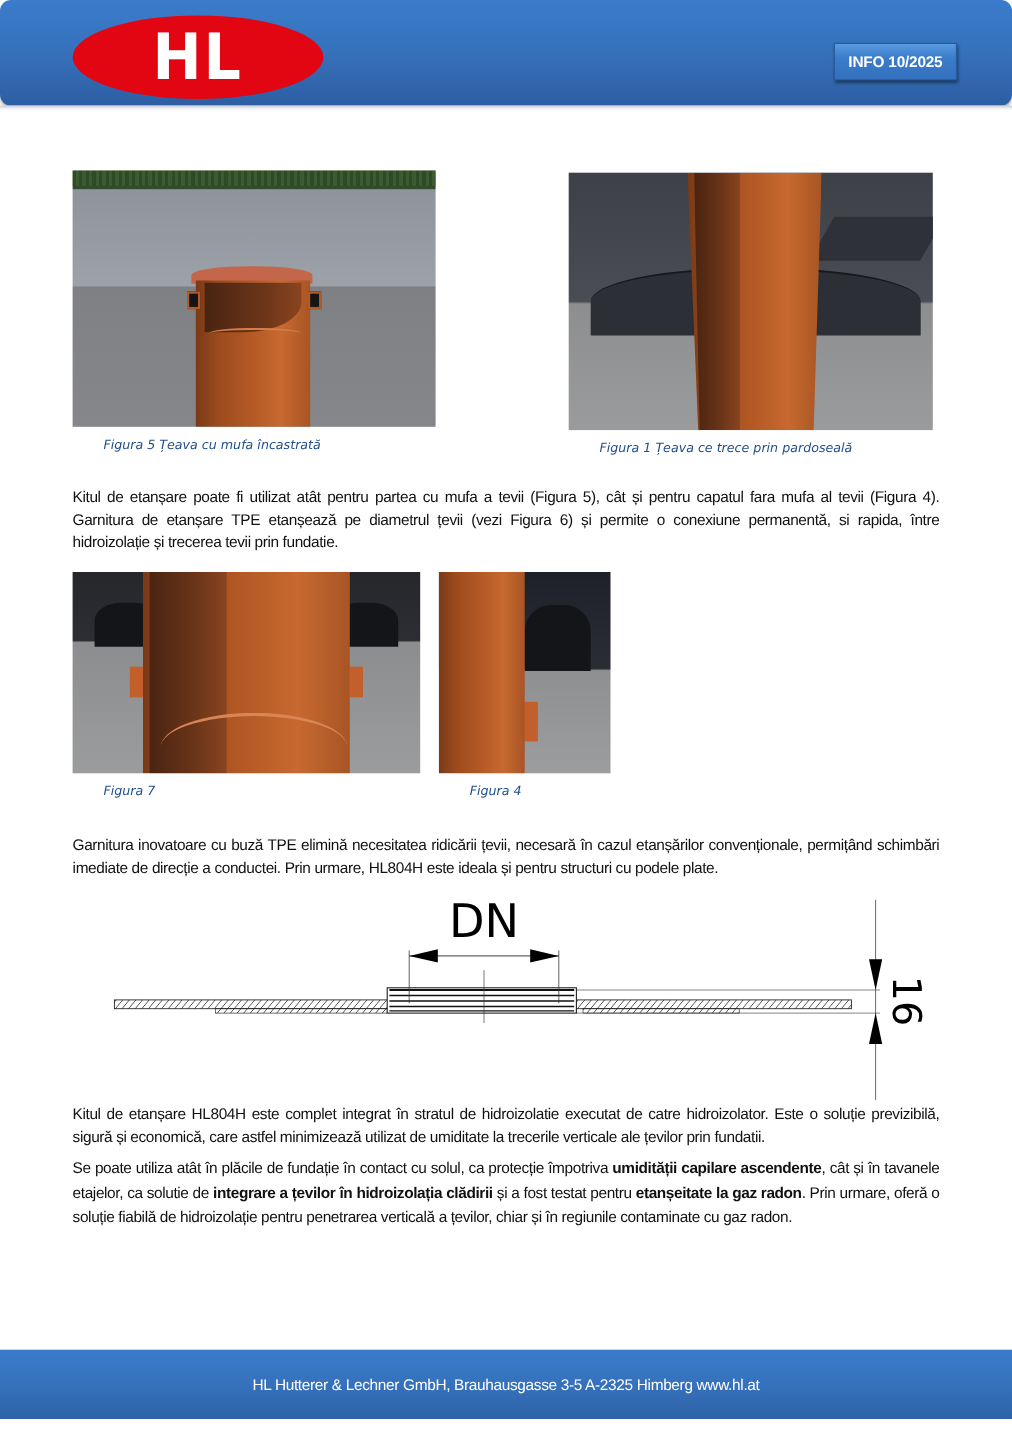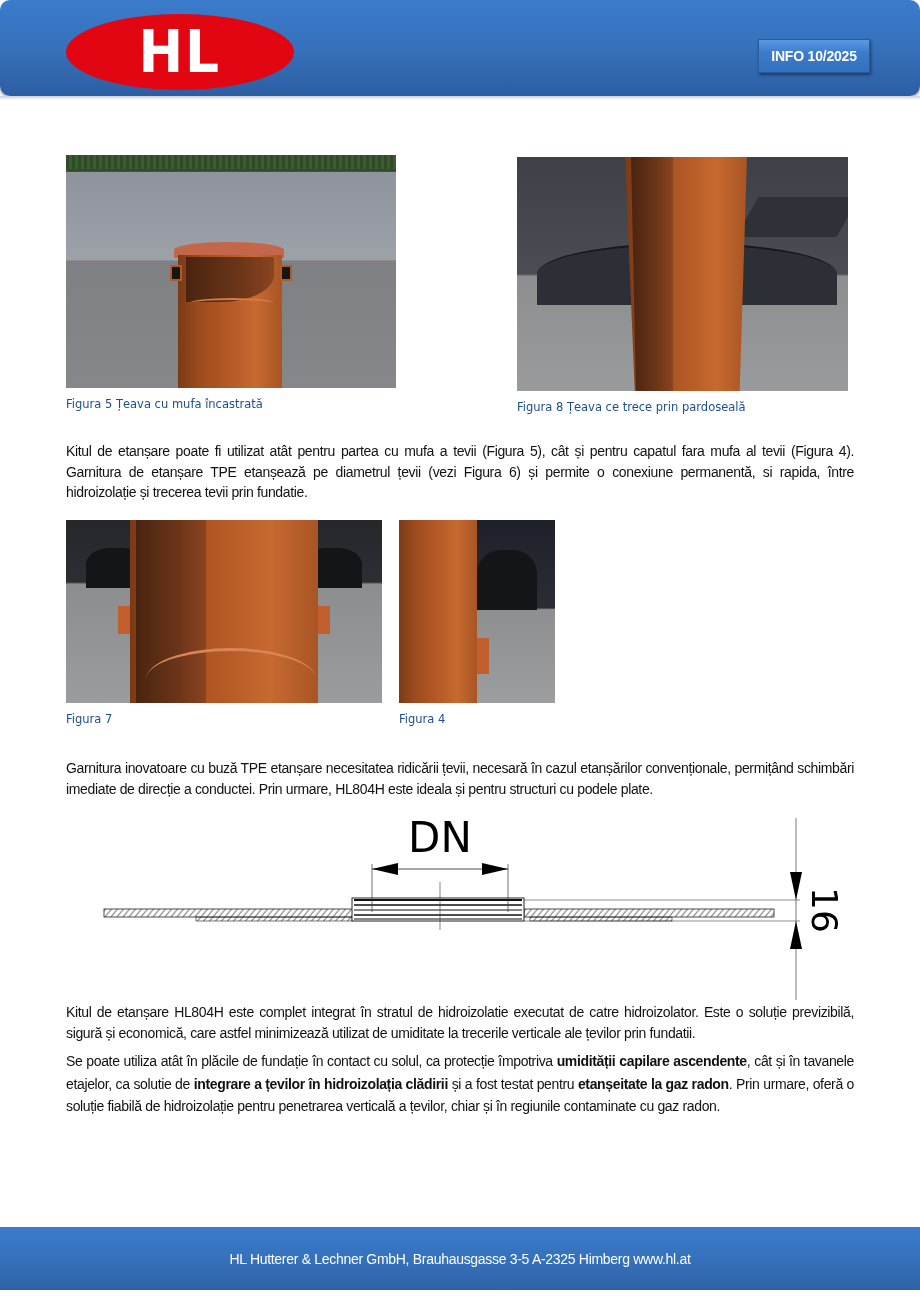--- a/index.html
+++ b/index.html
@@ -17,22 +17,22 @@
   .logo span { color:#fff; font-weight:bold; font-size:58px; letter-spacing:2px; line-height:1;
                font-family:"DejaVu Sans", sans-serif; transform:scaleX(0.92); }
   .badge { position:absolute; left:738px; top:39px; width:110px; height:32px;
            background:linear-gradient(to bottom, #5a9ae0 0%, #3a7ccb 40%, #3470bd 100%);
            border:1px solid #2a5b9a; box-shadow:1px 2px 3px rgba(0,0,0,0.45);
            color:#fff; font-weight:bold; font-size:14px; display:flex; align-items:center; justify-content:center;
            letter-spacing:-0.2px;margin-left:20px; }
 
   
   .photo { position:absolute; overflow:hidden; }
-  .caption { position:absolute; color:#1f4e8c; font-size:11.5px;
-             font-family:"DejaVu Sans", sans-serif; }
+  .caption { position:absolute; color:#1f4e8c; font-style:italic; font-size:11.5px;
+             font-family:"DejaVu Sans", sans-serif;margin-left:28px; }
 
   
   #fig5 { left:66px; top:155px; width:330px; height:233px;
           background:linear-gradient(to bottom, #3f5a33 0%, #2e4a27 7%, #8f939c 7.5%, #9da1a8 45%, #7f8083 45.5%, #86878a 100%); }
   
   #fig4 { left:517px; top:157px; width:331px; height:234px;
           background:linear-gradient(to bottom, #3e4048 0%, #4b4d55 50%, #8d8e90 51%, #9a9b9d 100%); }
   
   #fig7 { left:66px; top:520px; width:316px; height:183px;
           background:linear-gradient(to bottom, #25272b 0%, #2c2e33 34%, #8c8d8f 35%, #9b9c9e 100%); }
@@ -79,21 +79,21 @@
   <div style="position:absolute;left:124px;top:143px;width:84px;height:8px;border-radius:50%;border-top:2px solid #d77c48;"></div>
 </div>
 <div class="caption" style="left:66px;top:397px;">Figura 5 Țeava cu mufa încastrată</div>
 
 <div class="photo" id="fig4">
   <div style="position:absolute;left:20px;top:86px;width:300px;height:60px;border-radius:50% 50% 0 0;background:#2d2f36;border-top:2px solid #17181c;"></div>
   <div style="position:absolute;left:230px;top:40px;width:101px;height:40px;background:#2f3138;transform:skewX(-30deg);"></div>
   <div class="pipe" style="left:108px;top:0;width:122px;height:234px;clip-path:polygon(0 0,100% 0,94% 100%,8% 100%);"></div>
   <div class="pipe-dark" style="left:114px;top:0;width:42px;height:234px;clip-path:polygon(0 0,100% 0,100% 100%,12% 100%);"></div>
 </div>
-<div class="caption" style="left:517px;top:400px;">Figura 8 Țeava ce trece prin pardoseală</div>
+<div class="caption" style="left:517px;top:400px;">Figura 1 Țeava ce trece prin pardoseală</div>
 
 <div class="para" style="top:441px;">Kitul de etanșare poate fi utilizat atât pentru partea cu mufa a tevii (Figura 5), cât și pentru capatul fara mufa al tevii (Figura 4). Garnitura de etanșare TPE etanșează pe diametrul țevii (vezi Figura 6) și permite o conexiune permanentă, si rapida, între hidroizolație și trecerea tevii prin fundatie.</div>
 
 <div class="photo" id="fig7">
   <div class="seal" style="left:20px;top:28px;width:60px;height:40px;"></div>
   <div class="seal" style="left:236px;top:28px;width:60px;height:40px;"></div>
   <div style="position:absolute;left:52px;top:86px;width:12px;height:28px;background:#c25f2c;"></div>
   <div style="position:absolute;left:252px;top:86px;width:12px;height:28px;background:#c25f2c;"></div>
   <div class="pipe" style="left:64px;top:0;width:188px;height:183px;"></div>
   <div class="pipe-dark" style="left:70px;top:0;width:70px;height:183px;"></div>
@@ -101,21 +101,21 @@
 </div>
 <div class="caption" style="left:66px;top:712px;">Figura 7</div>
 
 <div class="photo" id="fig6">
   <div class="seal" style="left:78px;top:30px;width:60px;height:60px;"></div>
   <div style="position:absolute;left:76px;top:118px;width:14px;height:36px;background:#c25f2c;"></div>
   <div class="pipe" style="left:0;top:0;width:78px;height:183px;"></div>
 </div>
 <div class="caption" style="left:399px;top:712px;">Figura  4</div>
 
-<div class="para" style="top:758px;">Garnitura inovatoare cu buză TPE etanșare necesitatea ridicării țevii, necesară în cazul etanșărilor convenționale, permițând schimbări imediate de direcție a conductei. Prin urmare, HL804H este ideala și pentru structuri cu podele plate.</div>
+<div class="para" style="top:758px;">Garnitura inovatoare cu buză TPE elimină necesitatea ridicării țevii, necesară în cazul etanșărilor convenționale, permițând schimbări imediate de direcție a conductei. Prin urmare, HL804H este ideala și pentru structuri cu podele plate.</div>
 
 <div id="diagram">
   <svg width="760" height="190" viewBox="0 0 760 190" xmlns="http://www.w3.org/2000/svg">
     <defs>
       <pattern id="hatch" width="6" height="6" patternUnits="userSpaceOnUse" patternTransform="skewX(-40)">
         <line x1="3" y1="0" x2="3" y2="6" stroke="#222" stroke-width="0.7"></line>
       </pattern>
     </defs>
 
     <rect x="4" y="97" width="252" height="8" fill="url(#hatch)" stroke="#222" stroke-width="0.8"></rect>

